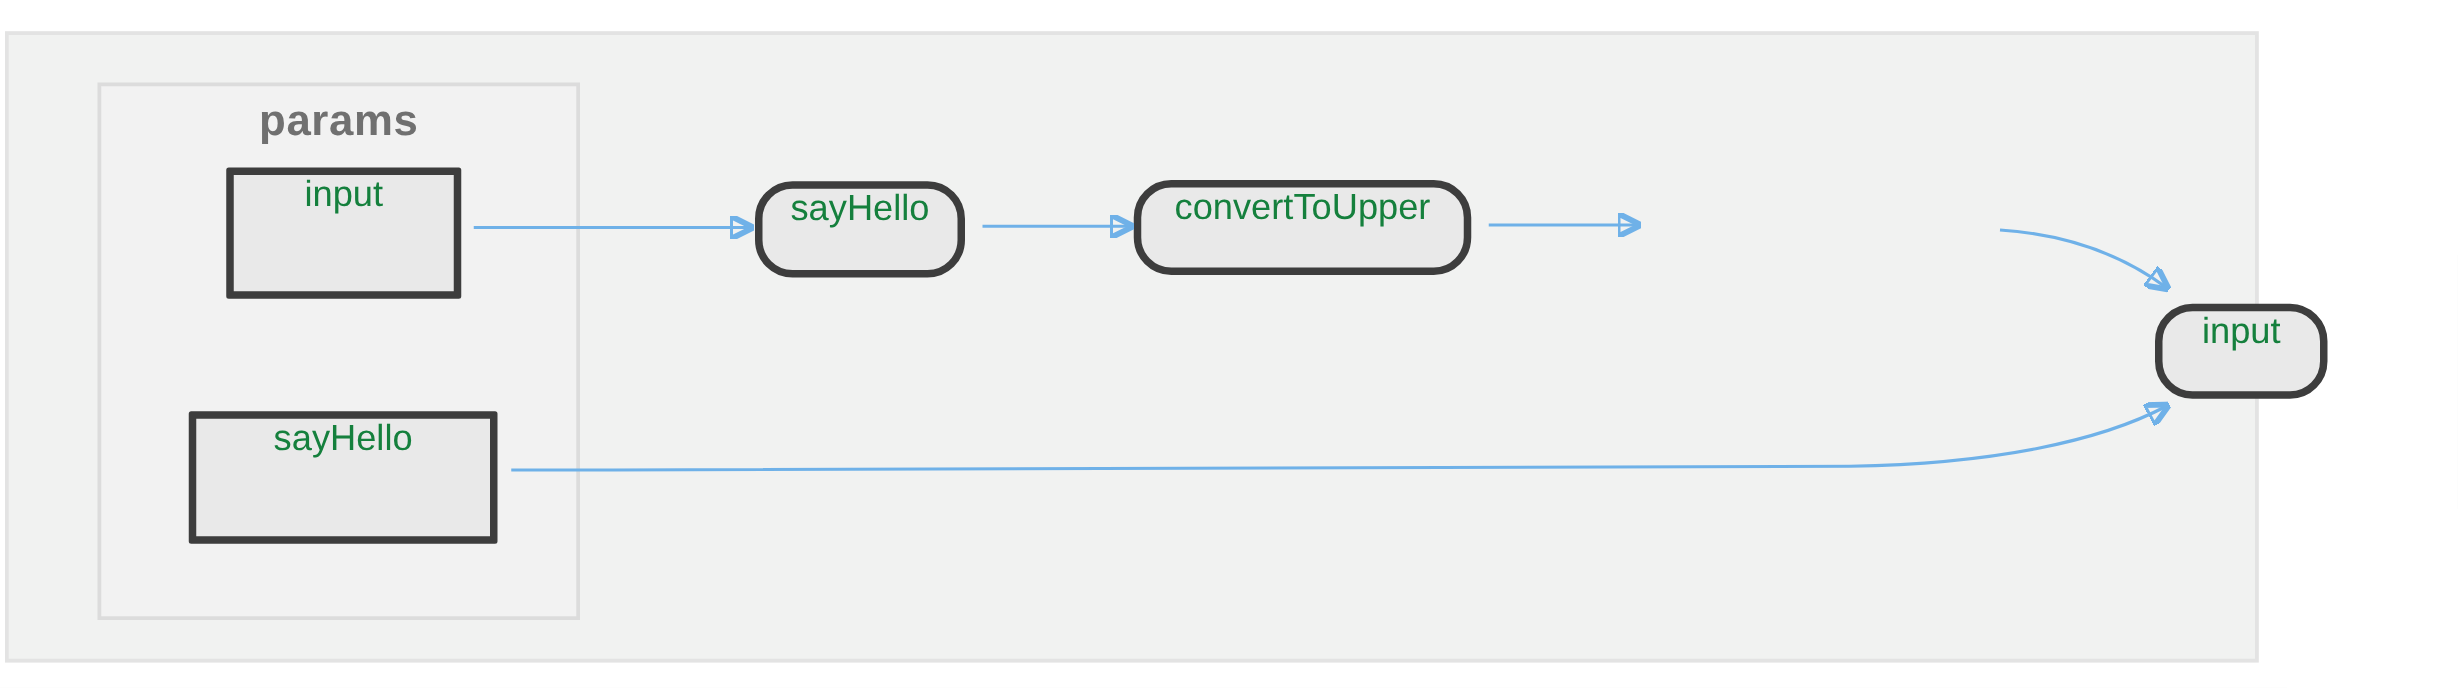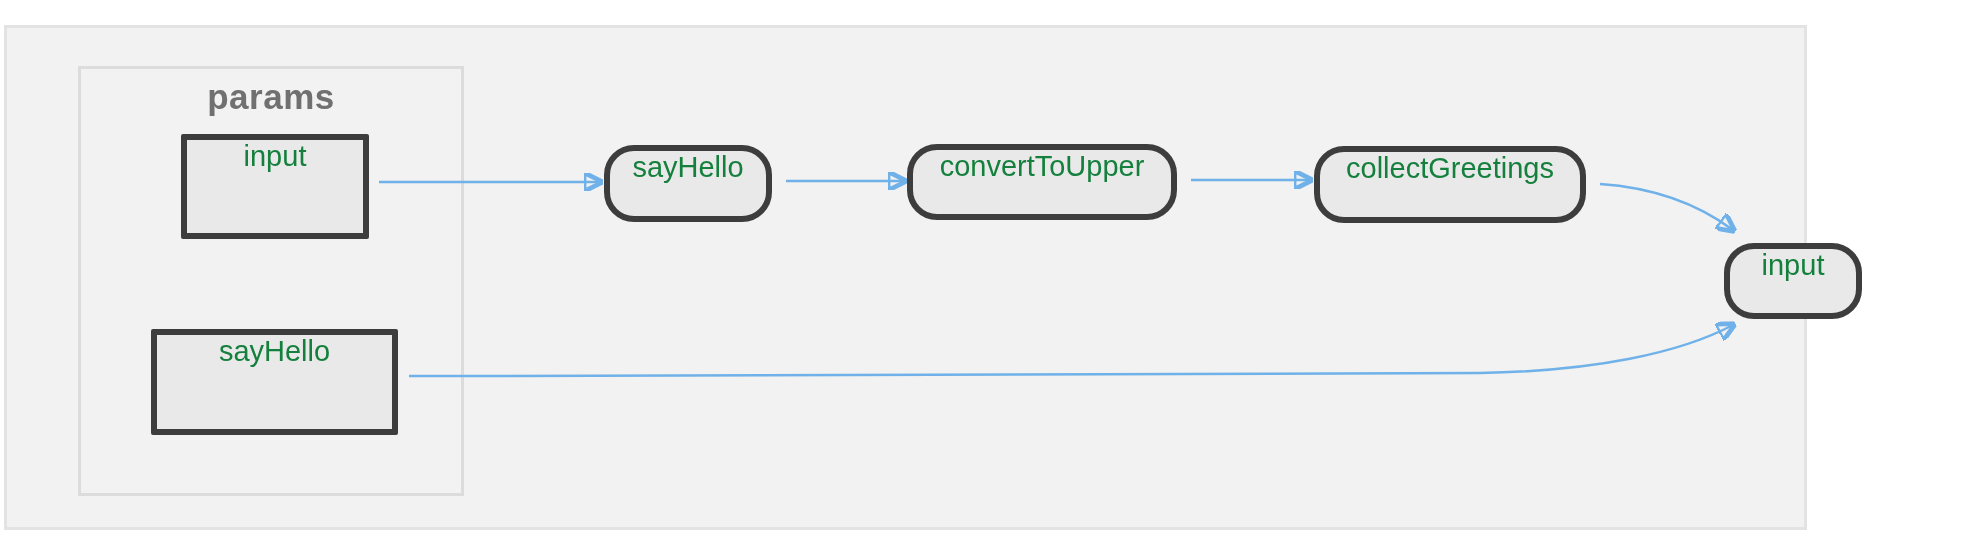--- a/index.html
+++ b/index.html
@@ -104,23 +104,20 @@
     </div>
 
     <div class="node pill node-sayhello">
       <span>sayHello</span>
     </div>
 
     <div class="node pill node-converttoupper">
       <span>convertToUpper</span>
     </div>
 
-    <div class="node pill node-collectgreetings">
-      <span>collectGreetings</span>
-    </div>
 
     <div class="node pill node-cowpy">
       <span>input</span>
     </div>
 
   </div>
 
   <svg class="edges" viewBox="0 0 1966 550" xmlns="http://www.w3.org/2000/svg">
     <defs>
       <marker id="arrowhead" viewBox="0 0 10 10" refX="8.5" refY="5" markerWidth="7.5" markerHeight="7.5" orient="auto-start-reverse">

